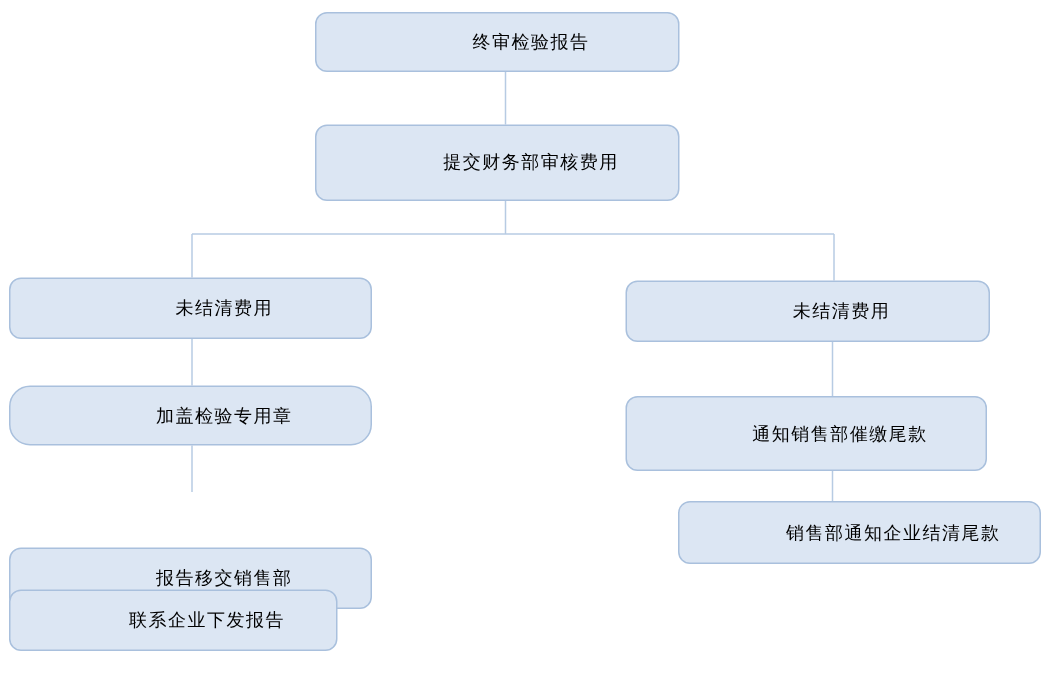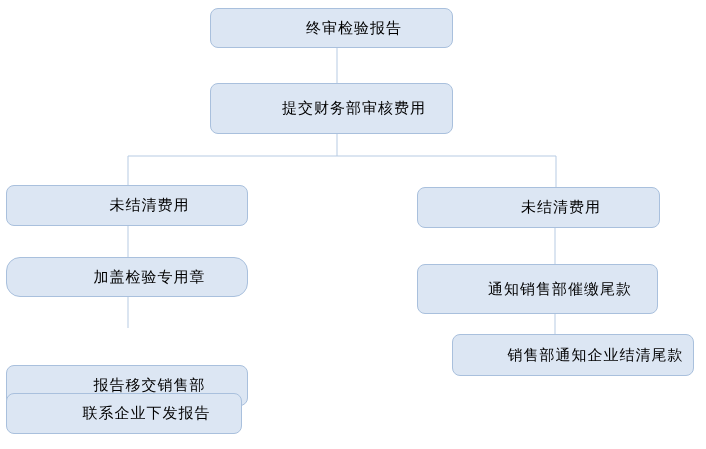--- a/index.html
+++ b/index.html
@@ -30,21 +30,21 @@
   .node {
     position: absolute;
     box-sizing: border-box;
     background: var(--node-fill, #dce6f3);
     border: 1px solid var(--node-border, #a9c0dd);
     border-radius: 8px;
     display: flex;
     align-items: center;
     justify-content: center;
     color: var(--text, #000000);
-    font-size: 15px;
+    font-size: 12px;
     letter-spacing: 1px;
     text-align: center;
     padding-left: 45px;
   }
 </style>
 </head>
 <body>
 
 <div id="canvas" style="--bg: #ffffff; --node-fill: #dce6f3; --node-border: #a9c0dd; --connector: #b7cbe3; --text: #000000;">
 
@@ -64,21 +64,21 @@
   <div class="node" style="left:210px; top:8px;   width:243px; height:40px;">终审检验报告</div>
 
   <div class="node" style="left:210px; top:83px;  width:243px; height:51px;">提交财务部审核费用</div>
 
   <div class="node" style="left:6px;   top:185px; width:242px; height:41px;">未结清费用</div>
 
   <div class="node" style="left:6px;   top:257px; width:242px; height:40px;border-radius:14px;">加盖检验专用章</div>
 
   <div class="node" style="left:6px;   top:328px; width:242px; height:41px;margin-top:37px;">报告移交销售部</div>
 
-  <div class="node" style="left:6px;   top:393px; width:236px; height:41px;">联系企业下发报告</div>
+  <div class="node" style="left:6px;   top:393px; width:219px; height:41px;">联系企业下发报告</div>
 
   <div class="node" style="left:417px; top:187px; width:243px; height:41px;">未结清费用</div>
 
   <div class="node" style="left:417px; top:264px; width:241px; height:50px;">通知销售部催缴尾款</div>
 
   <div class="node" style="left:416px; top:334px; width:242px; height:42px;margin-left:36px;">销售部通知企业结清尾款</div>
 
 </div>
 
 </body></html>

